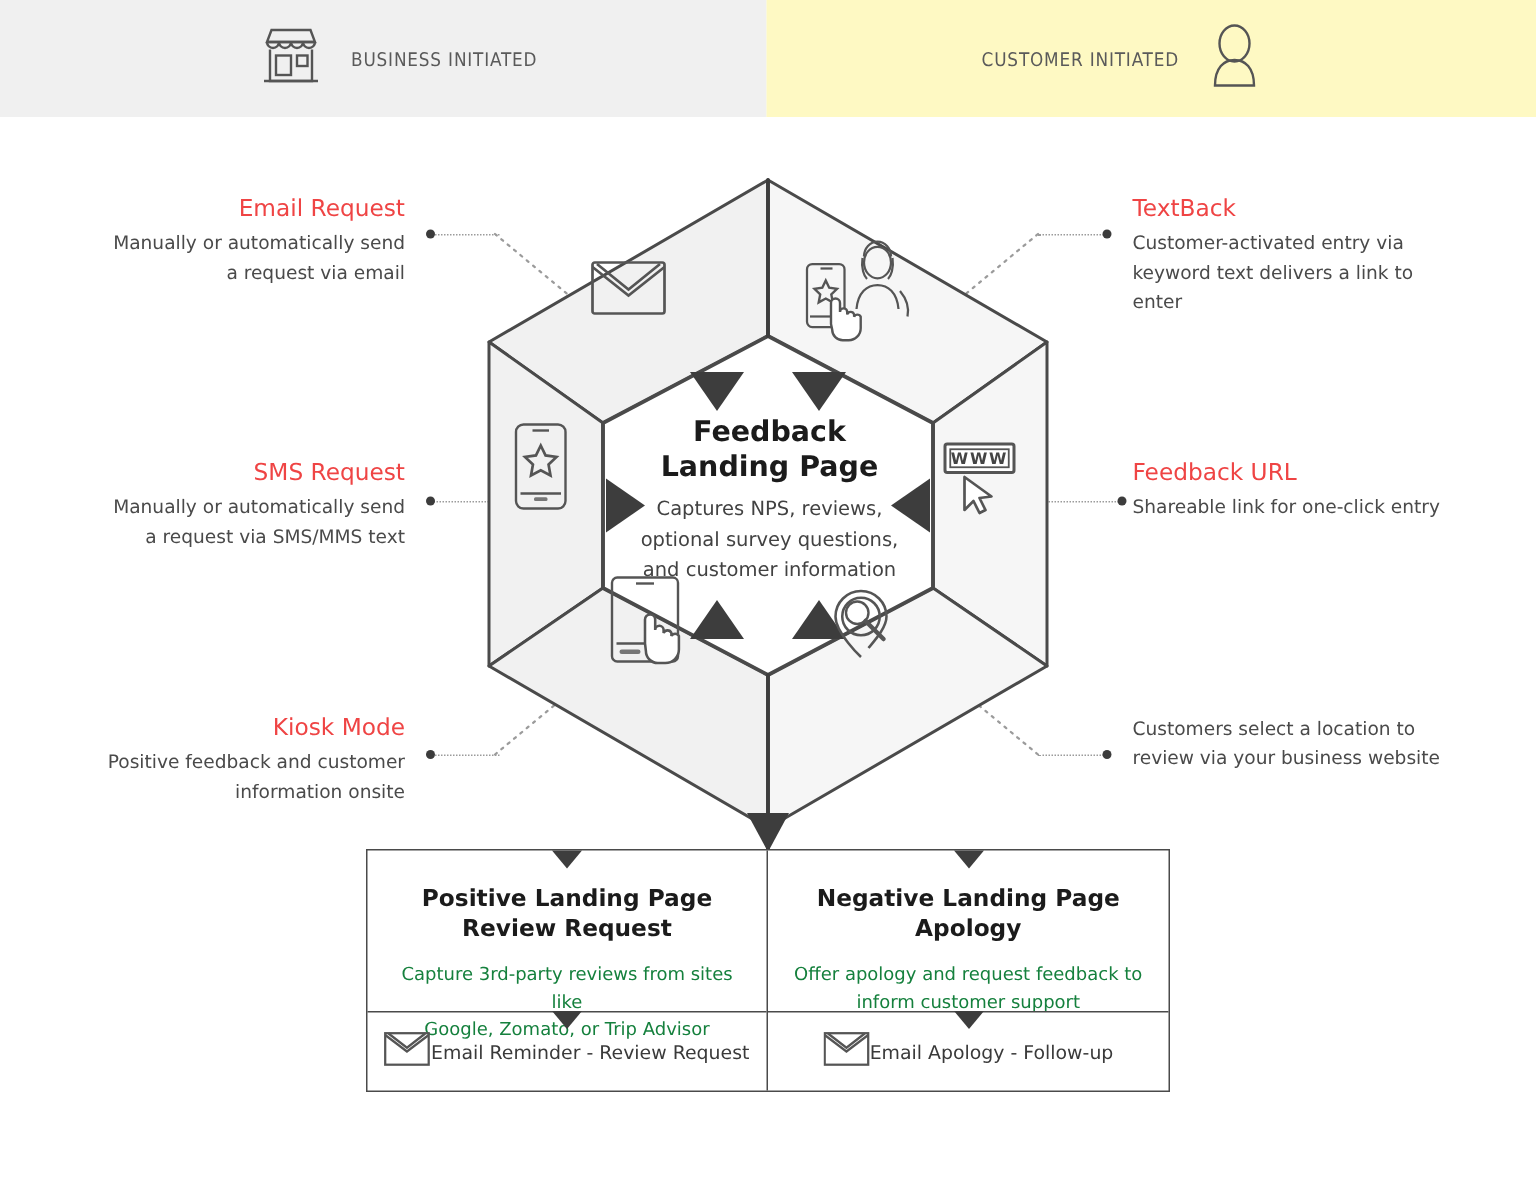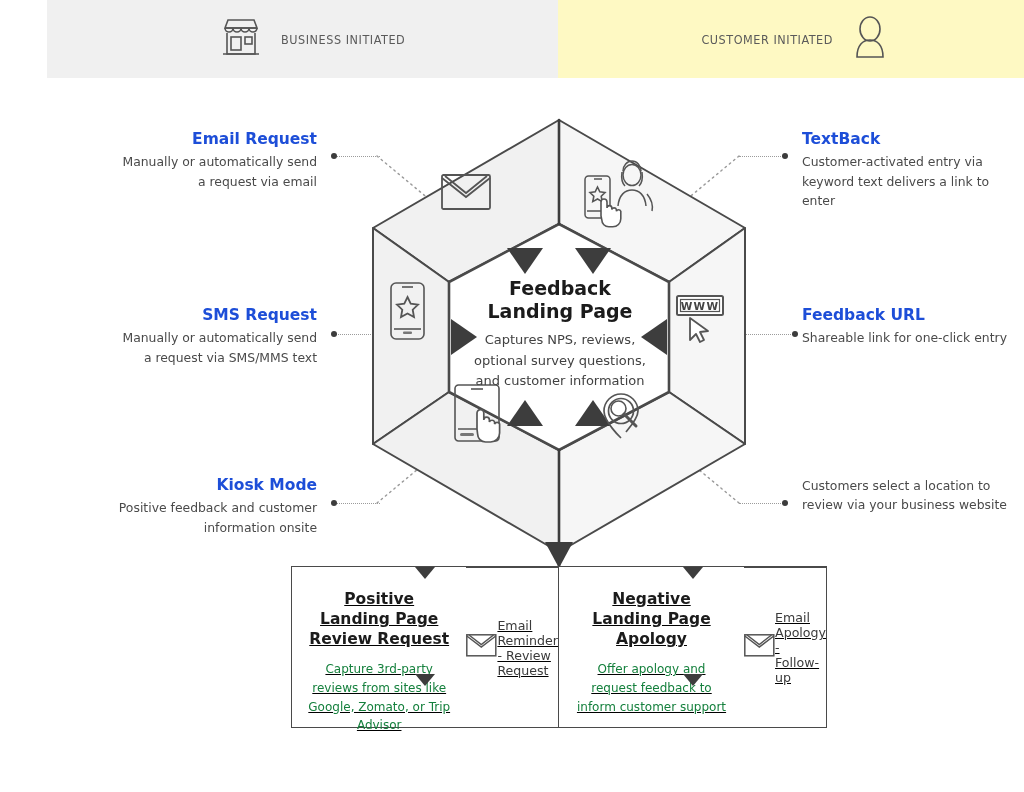--- a/index.html
+++ b/index.html
@@ -3,39 +3,39 @@
 <meta charset="utf-8">
 <style>
   * { box-sizing: border-box; }
   html, body {
     margin: 0; padding: 0;
     width: 1024px; height: 792px;
     background: #ffffff;
     font-family: "DejaVu Sans", "Liberation Sans", sans-serif;
     overflow: hidden;
   }
-  #stage { position: relative; width: 885px; height: 792px; background:#fff;margin-left:47px; }
+  #stage { position: relative; width: 885px; height: 792px; background:#fff; }
 
   
   .hdr { position:absolute; top:0; height:78px; display:flex; align-items:center; }
   .hdr-left  { left:0;   width:511px; background:#f0f0f0; justify-content:flex-start; }
   .hdr-right { left:511px; width:513px; background:#fef9c3; justify-content:flex-end; }
   .hdr-inner { display:flex; align-items:center; gap:18px; }
   .hdr-left .hdr-inner  { margin-left:172px; }
   .hdr-right .hdr-inner { margin-right:182px; }
   .hdr-label {
     font-size:12.5px; letter-spacing:0.55px; color:#5a5a5a;
     font-family:"DejaVu Sans Condensed","Liberation Sans", sans-serif;
     white-space:nowrap;
   }
 
   
   .callout { position:absolute; width:250px; }
   .callout .c-title {
-    font-size:15.5px; font-weight:bold; color:#1d4ed8; line-height:1.25;
+    font-size:15.5px; font-weight:normal; color:#ef4444; line-height:1.25;
     margin:0 0 3px 0;
   }
   .callout .c-desc {
     font-size:12.4px; color:#4a4a4a; line-height:1.55; margin:0;
   }
   .callout.left  { text-align:right; }
   .callout.right { text-align:left; }
 
   
   .leader { position:absolute; height:1px; }
@@ -65,21 +65,21 @@
   .hex-center-text .h-title {
     font-size:19px; font-weight:bold; color:#1b1b1b; line-height:1.22; margin:0 0 7px 0;
   }
   .hex-center-text .h-desc {
     font-size:13px; color:#424242; line-height:1.56; margin:0;
   }
 
   
   #bottom { position:absolute; left:244px; top:566px; width:536px; height:162px;
             border:1px solid #4a4a4a; display:flex; background:#fff; }
-  .bcol { width:50%; display:flex; flex-direction:row;text-decoration:underline; }
+  .bcol { width:50%; display:flex; flex-direction:column; }
   .bcol.first { border-right:1px solid #4a4a4a; }
   .btop { height:107px; padding:22px 16px 0 16px; text-align:center; }
   .btop .b-title { font-size:15.5px; font-weight:bold; color:#1b1b1b; line-height:1.3; margin:0 0 11px 0; }
   .btop .b-desc  { font-size:12px; color:#15803d; line-height:1.55; margin:0; }
   .bbot { flex:1; border-top:1px solid #4a4a4a; display:flex; align-items:center;
           justify-content:center; gap:0; }
   .bbot .b-row-label { font-size:12.6px; color:#3a3a3a; }
 
   
   .tri-down {

